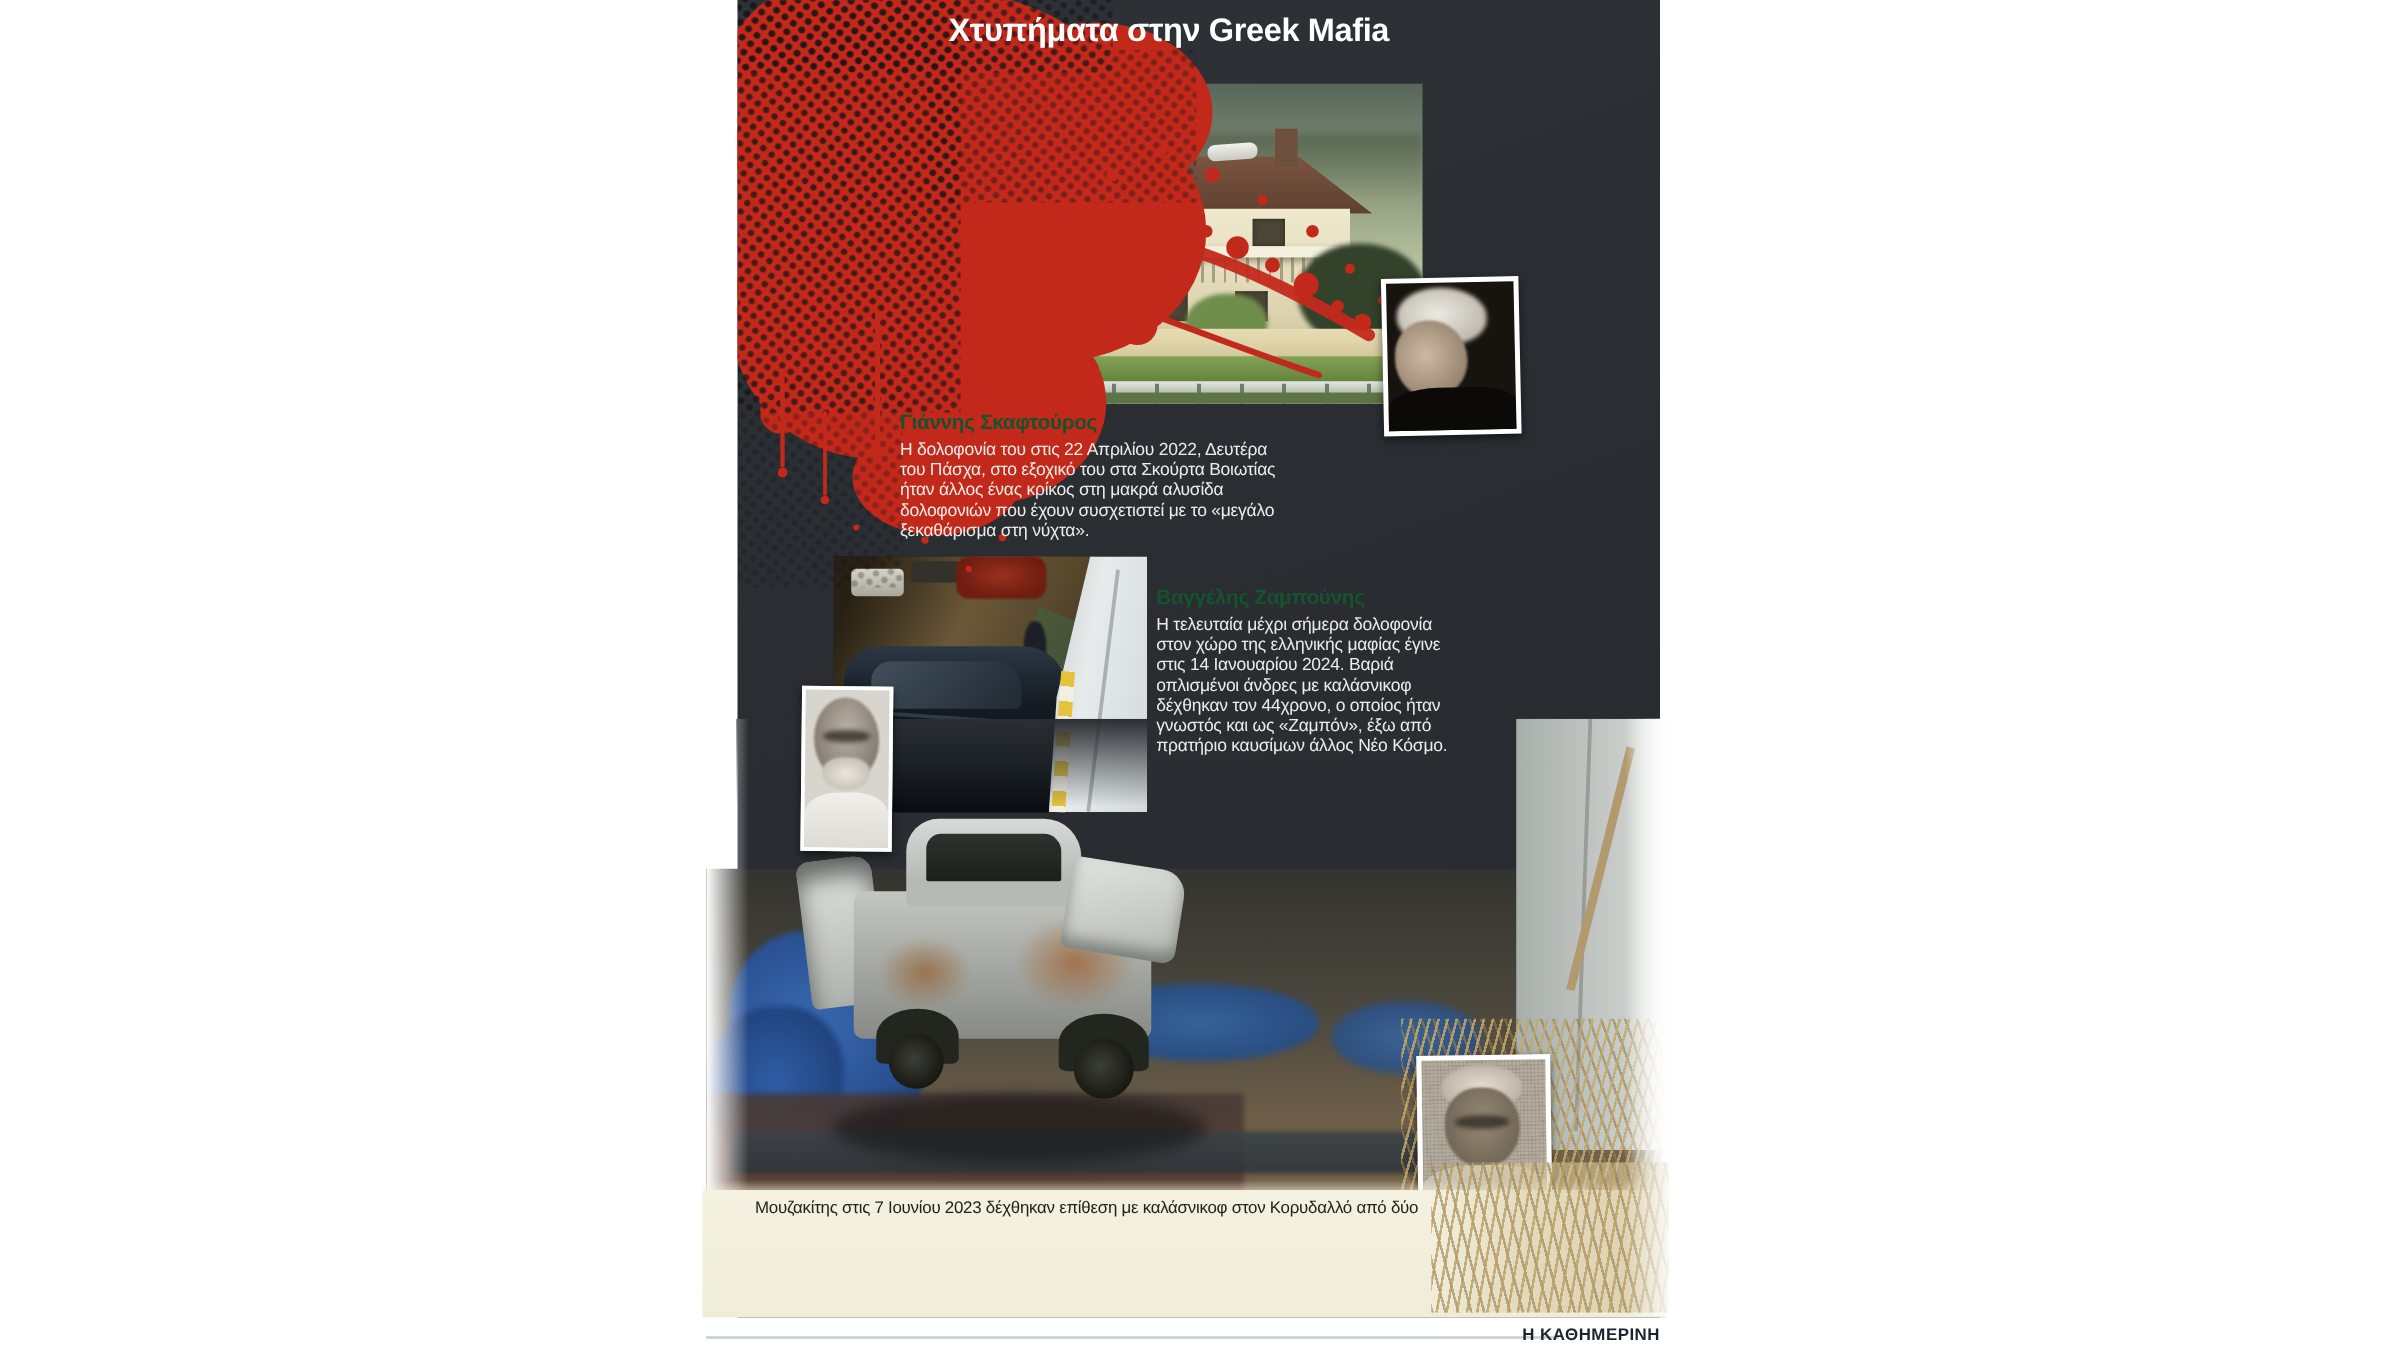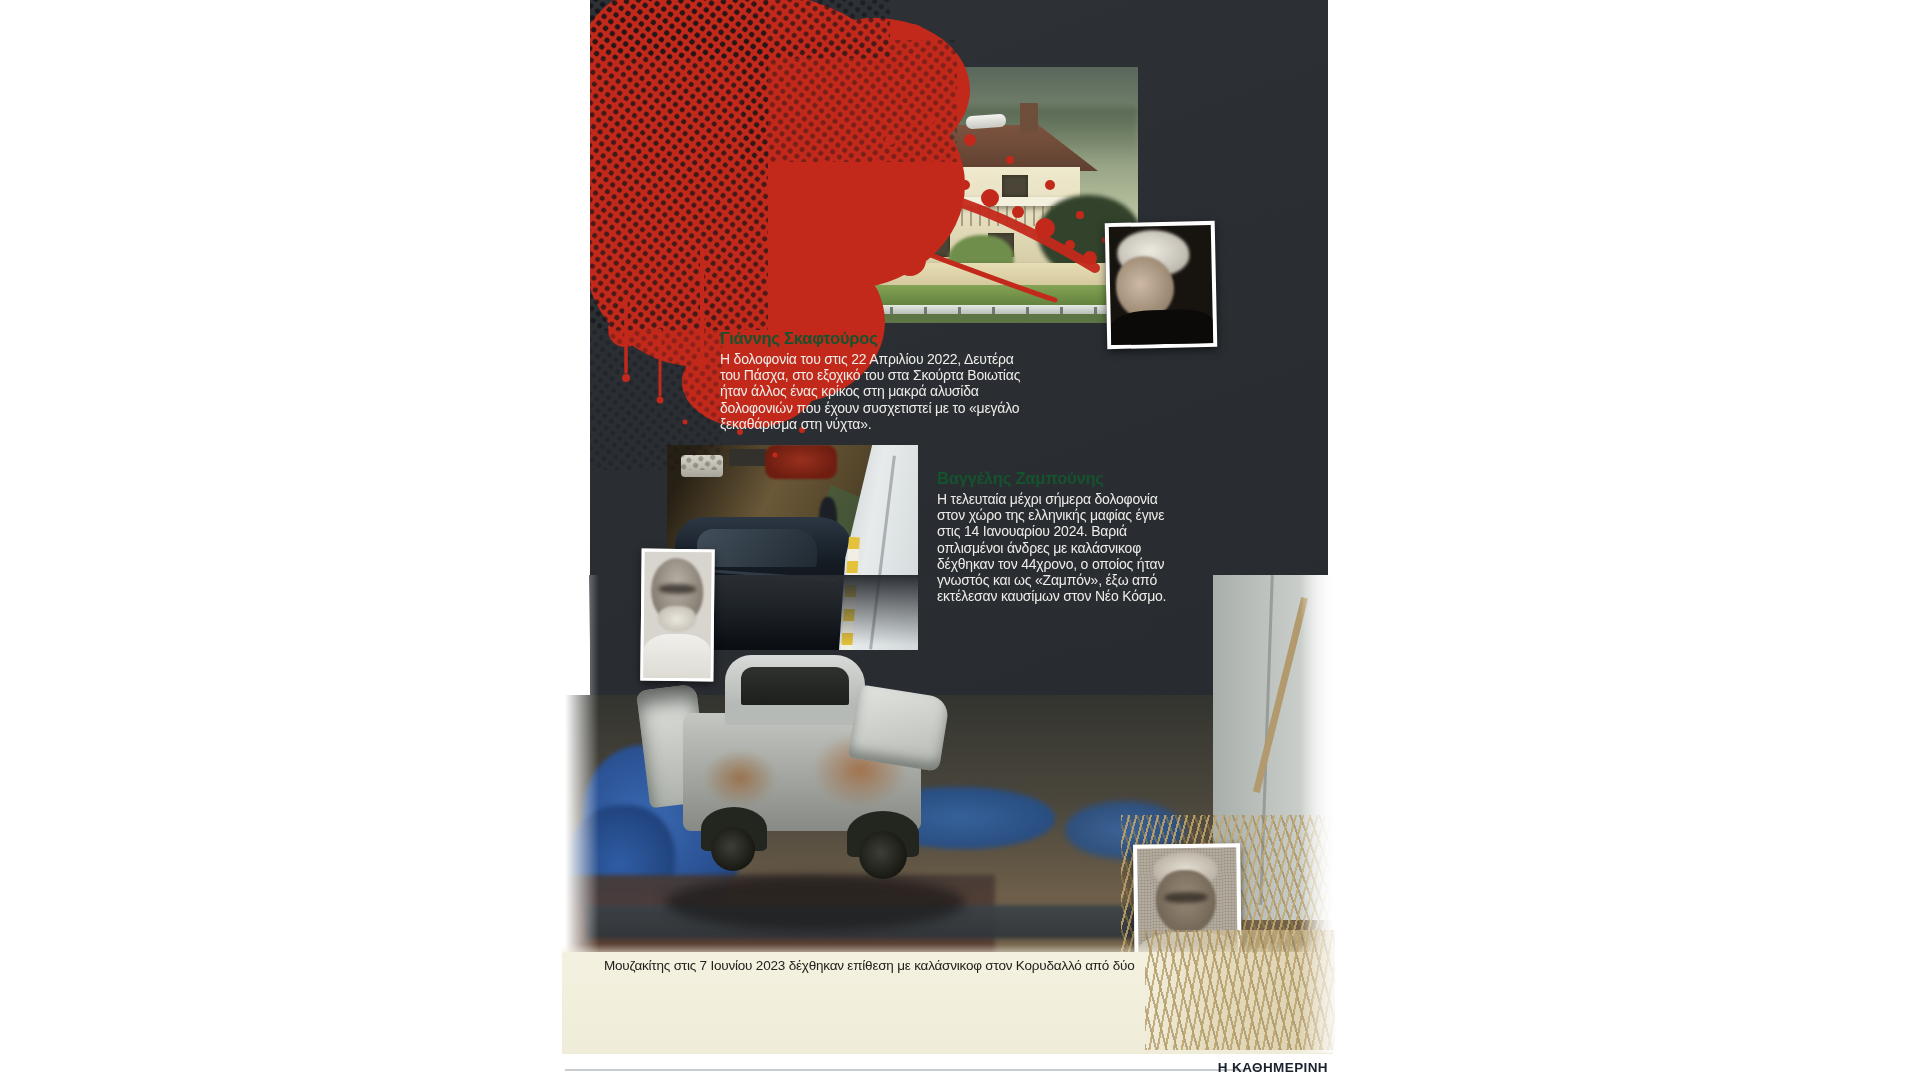--- a/index.html
+++ b/index.html
@@ -140,21 +140,21 @@
   .p3-hair { left:16px; top:4px; width:64px; height:34px; background:radial-gradient(ellipse, #e4ded2, #b5ada0 85%); border-radius:50% 50% 40% 40%; filter:blur(1px); }
   .p3-face { left:18px; top:22px; width:60px; height:64px; background:radial-gradient(ellipse at 50% 42%, #978976 0%, #6e6253 80%); border-radius:46% 50% 52% 54%; filter:blur(1px); }
   .p3-eyes { left:26px; top:44px; width:44px; height:11px; background:rgba(35,30,24,.7); border-radius:50%; filter:blur(2px); }
   .p3-shoulders { left:0; top:84px; width:100px; height:42px; background:linear-gradient(180deg,#cdc7b8,#b9b2a2); border-radius:42% 42% 0 0; }
 
   
   .tblock { z-index:5; }
   .tname { font-weight:700; color:#14532d; font-size:16.5px; line-height:19px; letter-spacing:-0.2px; white-space:nowrap; }
   .tline { color:#ededе8; color:#edede8; font-size:14px; line-height:16.2px; letter-spacing:-0.2px; white-space:nowrap; }
   .t1 { left:720px; top:329px; }
-  .t2 { left:925px; top:469px;margin-left:12px; }
+  .t2 { left:925px; top:469px; }
   .t1 .tname, .t2 .tname { margin-bottom:3px; }
 
   
   .cream { left:562px; top:952px; width:771px; height:102px; z-index:4;
     background:linear-gradient(180deg,#f4f1e0 0%, #efecd9 100%); border-radius:3px 3px 0 0; }
   .cream-blendtop { left:562px; top:944px; width:771px; height:14px; z-index:4;
     background:linear-gradient(180deg, rgba(244,241,224,0), rgba(244,241,224,.9)); filter:blur(1px); }
   .t3 { left:604px; top:958px; z-index:5; }
   .t3 .tname { color:#131310; font-size:17px; margin-bottom:6px; }
   .t3 .tline { color:#21211d; font-size:13.5px; line-height:16px; }
@@ -313,20 +313,21 @@
     </g>
     <g stroke="#c3291b" fill="none" stroke-linecap="round">
       <path d="M330,190 C390,205 450,235 505,268" stroke-width="10" opacity="0.95"></path>
       <path d="M300,240 C360,262 420,285 465,300" stroke-width="5"></path>
       <path d="M112,250 L112,355" stroke-width="4"></path>
       <path d="M36,300 L36,372" stroke-width="3.5"></path>
       <path d="M70,330 L70,395" stroke-width="3"></path>
     </g>
   </svg>
 
+  <div class="abs title">Χτυπήματα στην Greek Mafia</div>
 
   <div class="abs portrait p1">
     <div class="abs p1-hair"></div>
     <div class="abs p1-face"></div>
     <div class="abs p1-clothes"></div>
   </div>
   <div class="abs portrait p2">
     <div class="abs p2-head"></div>
     <div class="abs p2-eyes"></div>
     <div class="abs p2-beard"></div>
@@ -350,21 +351,21 @@
   </div>
 
   <div class="abs tblock t2">
     <div class="tname">Βαγγέλης Ζαμπούνης</div>
     <div class="tline">Η τελευταία μέχρι σήμερα δολοφονία</div>
     <div class="tline">στον χώρο της ελληνικής μαφίας έγινε</div>
     <div class="tline">στις 14 Ιανουαρίου 2024. Βαριά</div>
     <div class="tline">οπλισμένοι άνδρες με καλάσνικοφ</div>
     <div class="tline">δέχθηκαν τον 44χρονο, ο οποίος ήταν</div>
     <div class="tline">γνωστός και ως «Ζαμπόν», έξω από</div>
-    <div class="tline">εκτέλεσαν καυσίμων στον Νέο Κόσμο.</div>
+    <div class="tline">πρατήριο καυσίμων άλλος Νέο Κόσμο.</div>
   </div>
 
   <div class="abs cream-blendtop"></div>
   <div class="abs cream"></div>
   <div class="abs tblock t3">
     <div class="tline">Μουζακίτης στις 7 Ιουνίου 2023 δέχθηκαν επίθεση με καλάσνικοφ στον Κορυδαλλό από δύο</div>
   </div>
 
   <div class="abs grass-over"></div>
   <div class="abs grass-fade-r"></div>

